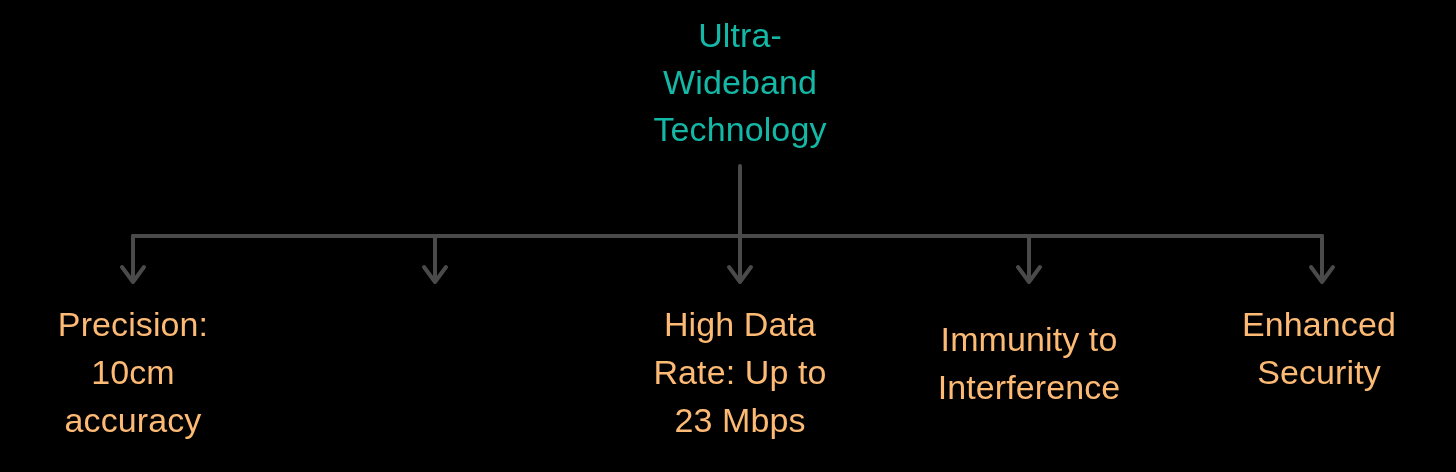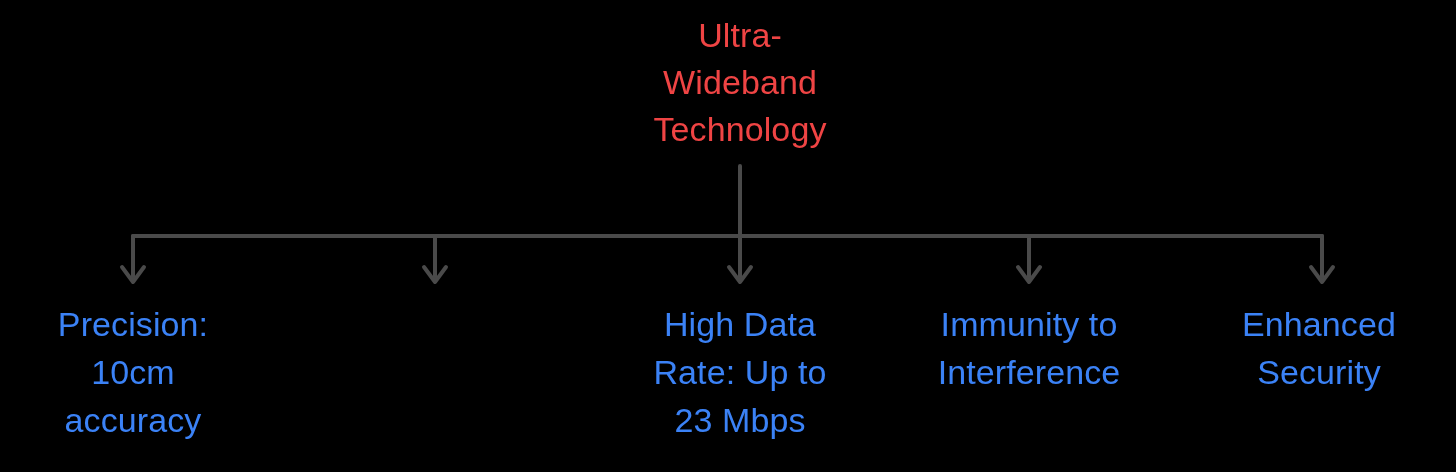--- a/index.html
+++ b/index.html
@@ -16,21 +16,21 @@
     font-family: "Liberation Sans", sans-serif;
   }
 
   
   .root-node {
     position: absolute;
     left: 578px;
     top: 12px;
     width: 324px;
     text-align: center;
-    color: #ef4444;
+    color: #14b8a6;
     font-size: 34px;
     line-height: 47px;
     font-weight: 400;
     letter-spacing: 0.1px;
     white-space: pre-line;
   }
 
   
   .connectors {
     position: absolute;
@@ -38,32 +38,32 @@
     top: 0;
     width: 1456px;
     height: 472px;
     pointer-events: none;
   }
 
   
   .leaf {
     position: absolute;
     top: 300px;
-    color: #3b82f6;
+    color: #fdba74;
     font-size: 34px;
     line-height: 48px;
     font-weight: 400;
     letter-spacing: 0.1px;
     text-align: center;
     white-space: pre-line;
   }
   .leaf-0 { left: 8px;    width: 250px; }
   .leaf-1 { left: 310px;  width: 250px; }
   .leaf-2 { left: 615px;  width: 250px; }
-  .leaf-3 { left: 904px;  width: 250px; }
+  .leaf-3 { left: 904px;  width: 250px; margin-top: 15px; }
   .leaf-4 { left: 1194px; width: 250px; }
 </style>
 </head>
 <body>
 
 <div id="canvas">
 
   <div class="root-node">Ultra-
 Wideband
 Technology</div>

